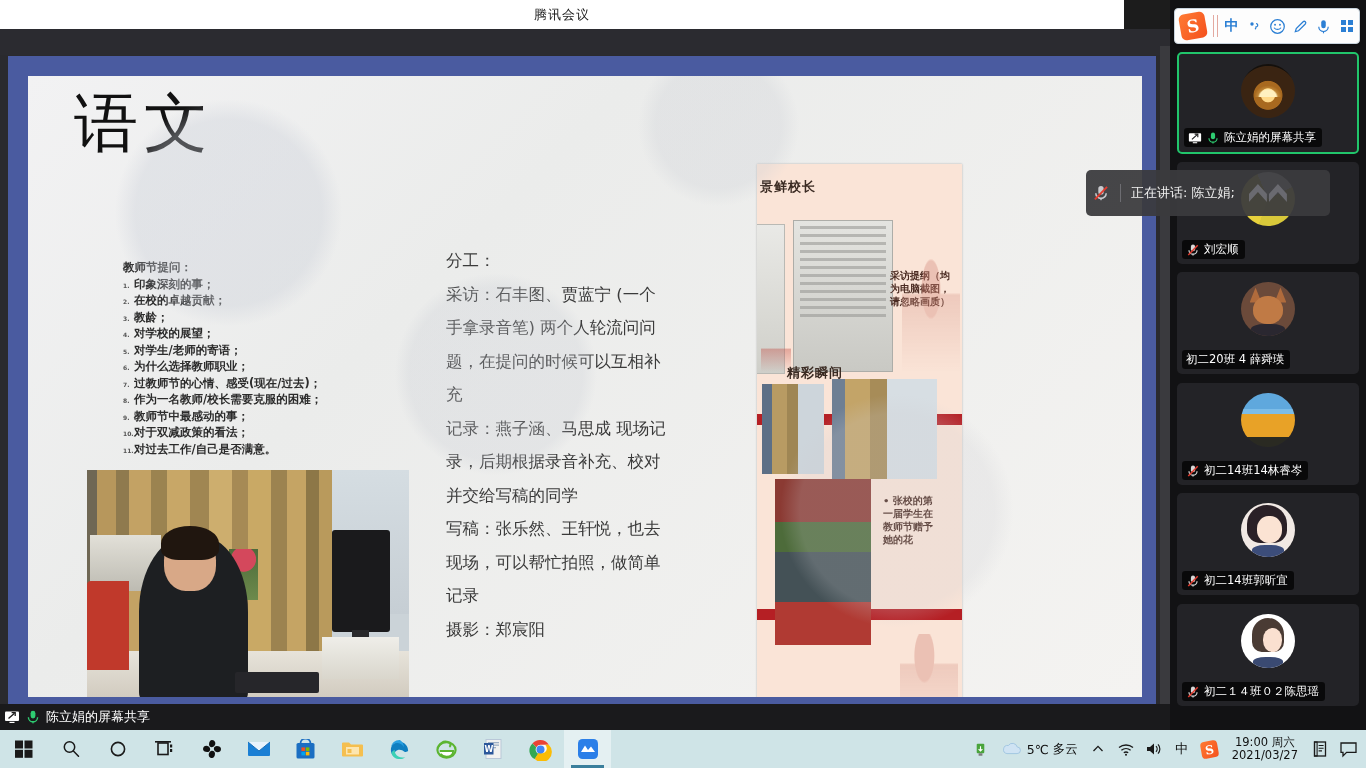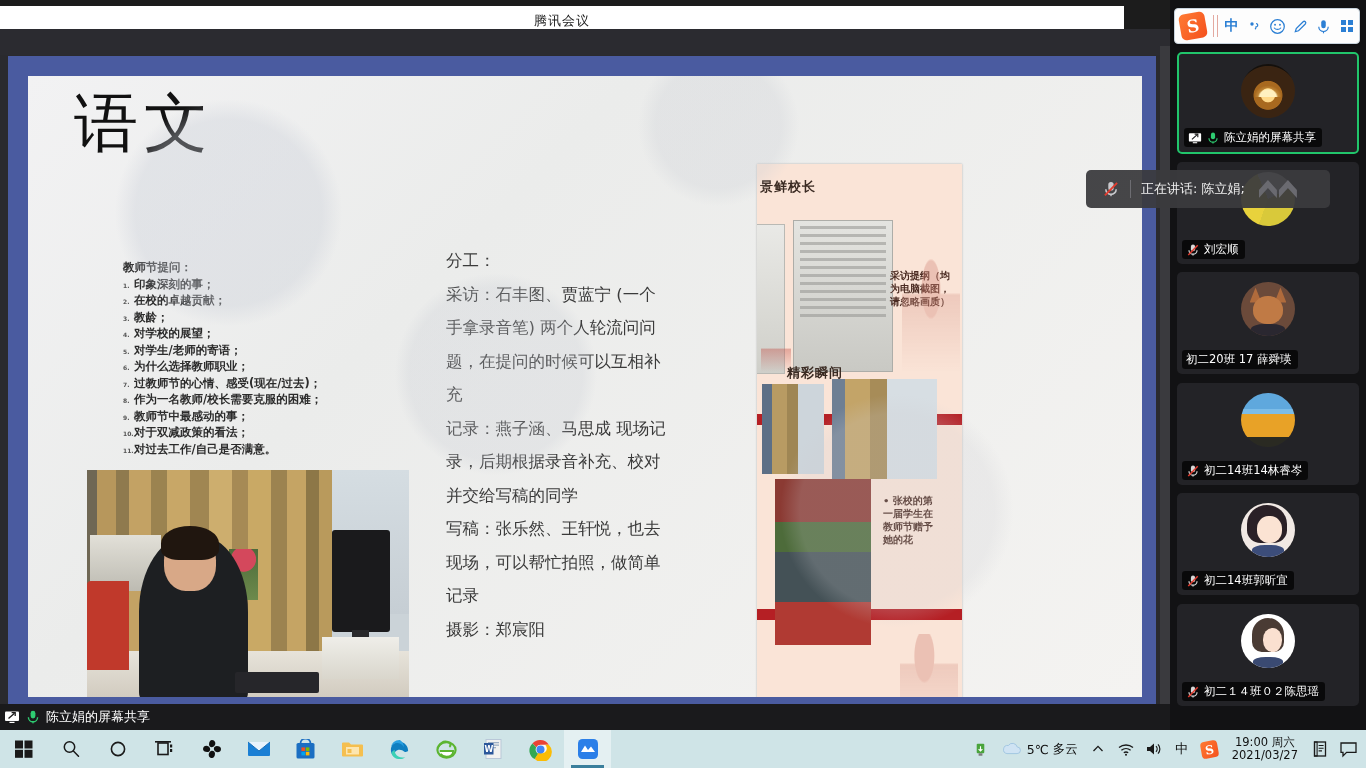--- a/index.html
+++ b/index.html
@@ -6,21 +6,21 @@
   html,body { width:1366px; height:768px; overflow:hidden; }
   body {
     font-family:"DejaVu Sans","Liberation Sans",sans-serif;
     background:#1c1c1c;
     position:relative;
   }
 
   
   #titlebar{
     position:absolute; left:0; top:0; width:1124px; height:29px;
-    background:#ffffff; display:flex; align-items:center; justify-content:center;margin-top:6px;
+    background:#ffffff; display:flex; align-items:center; justify-content:center;
   }
   #titlebar .tbtext{
     font-size:13px; color:#1a1a1a; letter-spacing:1px;
   }
 
   
   #ime-bar{
     position:absolute; left:1174px; top:8px; width:186px; height:36px;
     background:#fdfdfd; border:1px solid #c8d3dd; border-radius:4px;
     display:flex; align-items:center; box-shadow:0 1px 3px rgba(0,0,0,.35);
@@ -237,23 +237,23 @@
   .av-anime2{ width:100%;height:100%; background:#ffffff; position:relative;}
   .av-anime2 .hair{position:absolute;left:20%;top:8%;width:60%;height:62%;
     background:#4a3b34;border-radius:50% 50% 30% 30%;}
   .av-anime2 .face{position:absolute;left:40%;top:26%;width:36%;height:44%;
     background:#fae0d0;border-radius:48%;}
   .av-anime2 .body{position:absolute;left:22%;bottom:0;width:56%;height:20%;
     background:#3a4a72;border-radius:42% 42% 0 0;}
 
   
   #toast{
-    position:absolute; left:1086px; top:170px; width:244px; height:38px;
+    position:absolute; left:1086px; top:170px; width:244px; height:46px;
     background:rgba(58,58,62,.94); border-radius:5px;
-    display:flex; align-items:center; gap:10px; padding:0 16px;
+    display:flex; align-items:center; gap:10px; padding:0 6px;
     z-index:50;
   }
   #toast .tdiv{ width:1px; height:18px; background:#6d6d72; }
   #toast .ttext{ color:#f0f0f0; font-size:13px; white-space:nowrap; }
   #toast .waves{ display:flex; gap:2px; margin-left:4px; }
   #toast .waves i{
     width:18px;height:18px;background:#6a6a70;display:block;
     clip-path:polygon(50% 0,100% 55%,100% 100%,50% 45%,0 100%,0 55%);
   }
 
@@ -507,21 +507,21 @@
 <div class="tile" style="top:272px;">
   <div class="avatar">
     <div class="av-fox">
         <div class="f-ear l"></div>
         <div class="f-ear r"></div>
         <div class="f-face"></div>
         <div class="f-suit"></div>
       </div>
   </div>
   <div class="name-chip">
-    <span>初二20班 17 薛舜瑛</span>
+    <span>初二20班 4 薛舜瑛</span>
   </div>
 </div>
 
 <div class="tile" style="top:383px;">
   <div class="avatar">
       <div class="av-tree"></div>
     </div>
   <div class="name-chip">
     <svg class="ic" viewBox="0 0 16 16">
       <rect x="5.6" y="1.8" width="4.8" height="7.6" rx="2.4" fill="#d8d8d8"></rect>

